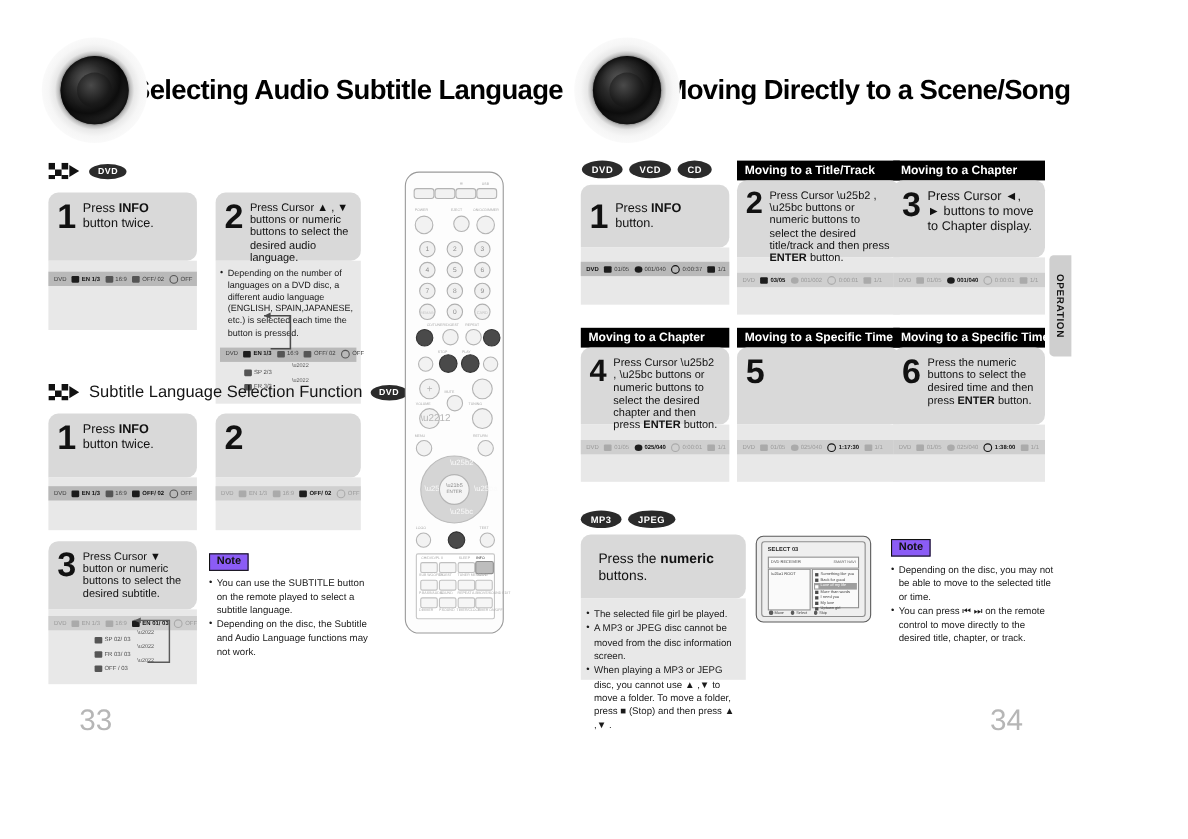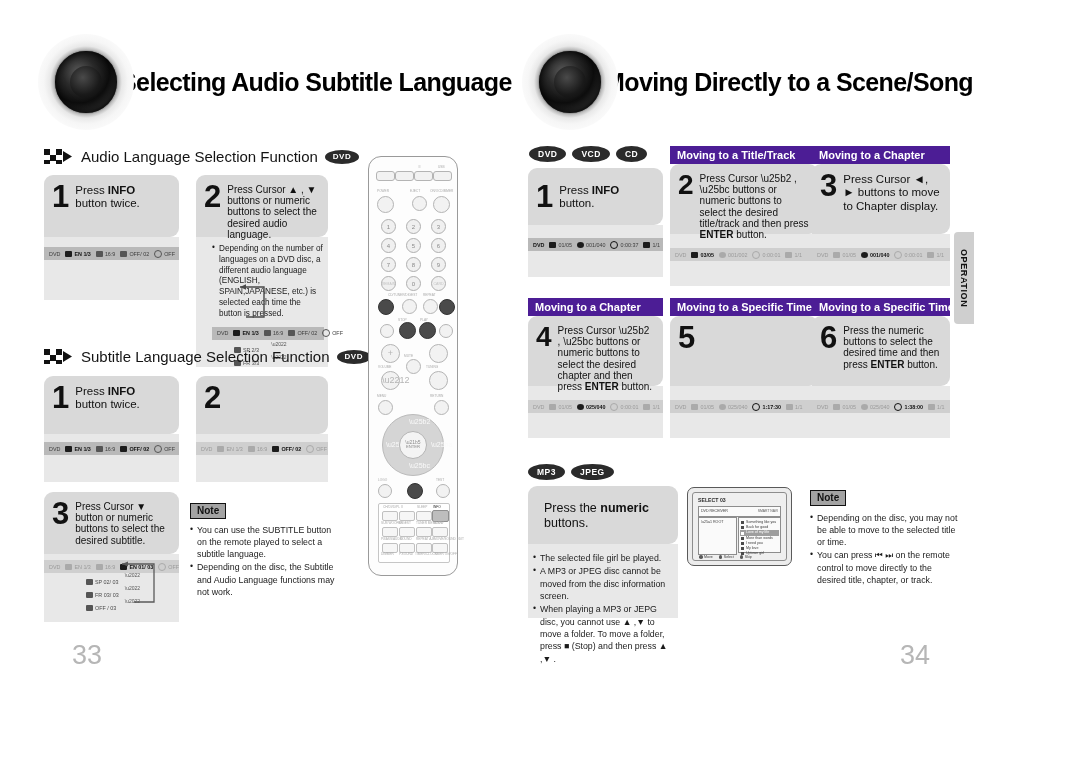--- a/index.html
+++ b/index.html
@@ -94,27 +94,27 @@
   .osd.dim .ic.ring{border-color:#aaa;}
   .osd .ic.ring.hot{border-color:#111;}
 
   
   .chain{font-size:5.4px;color:#4a4a4a;}
   .chain .row{display:flex;align-items:center;gap:2px;margin:1.5px 0;}
   .chain .dot{display:block;text-align:center;font-size:5px;line-height:4px;color:#555;}
 
   
   .note-tag{
-    display:inline-block;border:1.4px solid #111;background:#a3a3a3;
+    display:inline-block;border:1.4px solid #111;background:#8b5cf6;
     font-size:10px;font-weight:bold;padding:1.5px 6px;color:#111;
   }
 
   
   .bar{
-    background:#4c1d95;color:#fff;font-size:11px;font-weight:bold;
+    background:#000000;color:#fff;font-size:11px;font-weight:bold;
     padding:3px 7px;box-sizing:border-box;white-space:nowrap;
   }
 
   
   .optab{
     position:absolute;background:#cfcfcf;border-radius:4px 0 0 4px;
     writing-mode:vertical-rl;text-align:center;
     font-size:9px;font-weight:bold;letter-spacing:.6px;color:#111;
     display:flex;align-items:center;justify-content:center;
   }
@@ -173,21 +173,20 @@
 
   <div class="sec" style="left:44px;top:148px;">
     <svg class="arrows" viewBox="0 0 30 15">
       <polygon points="0,0 6,0 6,6 0,6" fill="#111"></polygon>
       <polygon points="6,6 12,6 12,12 6,12" fill="#111"></polygon>
       <polygon points="0,11 6,11 6,15 0,15" fill="#111"></polygon>
       <polygon points="12,0 18,0 18,6 12,6" fill="#111"></polygon>
       <polygon points="12,11 18,11 18,15 12,15" fill="#111"></polygon>
       <polygon points="19,2 28,7.5 19,13" fill="#111"></polygon>
     </svg>
-    <span class="sec-label">Audio Language Selection Function</span>
     <span class="badge">DVD</span>
   </div>
 
   <div class="card" style="left:44px;top:175px;width:135px;">
     <div class="bubble sq-bl" style="height:62px;">
       <div class="num">1</div>
       <div class="txt">Press <b>INFO</b> button twice.</div>
     </div>
     <div class="panel" style="height:63px;padding-top:10px;">
       <div class="osd">
@@ -210,21 +209,21 @@
           </span>
       </div>
     </div>
   </div>
 
   <div class="card" style="left:196px;top:175px;width:132px;">
     <div class="bubble sq-bl" style="height:62px;">
       <div class="num">2</div>
       <div class="txt tiny">Press Cursor ▲ , ▼ buttons or numeric buttons to select the desired audio language.</div>
     </div>
-    <div class="panel" style="height:130px;padding:7px 4px 0 16px;">
+    <div class="panel" style="height:130px;padding:7px 4px 0 4px;">
       <div class="bl">
         <div>Depending on the number of languages on a DVD disc, a different audio language (ENGLISH, SPAIN,JAPANESE, etc.) is selected each time the button is pressed.</div>
       </div>
       <div class="osd" style="margin-top:7px;">
         <span>DVD</span>
         <span class="grp">
             <i class="ic hot"></i>
             <span class="lit">EN 1/3</span>
           </span>
         <span class="grp">

